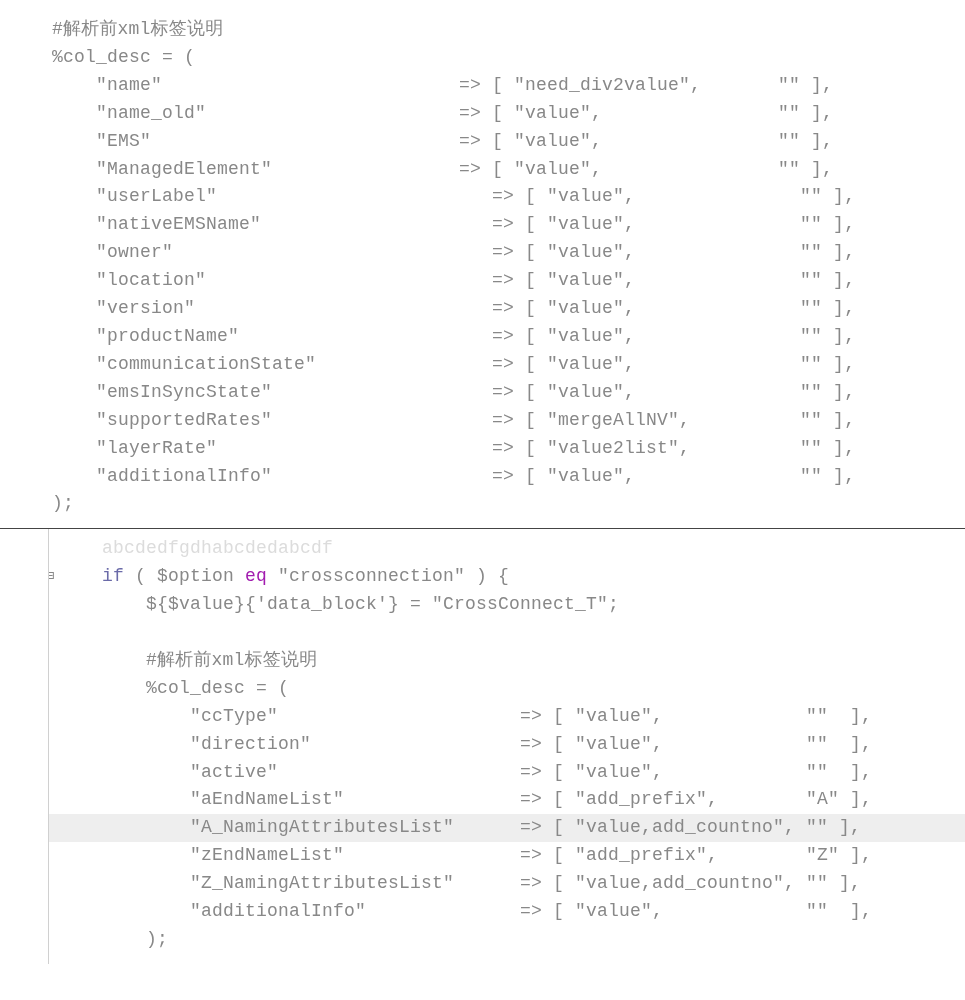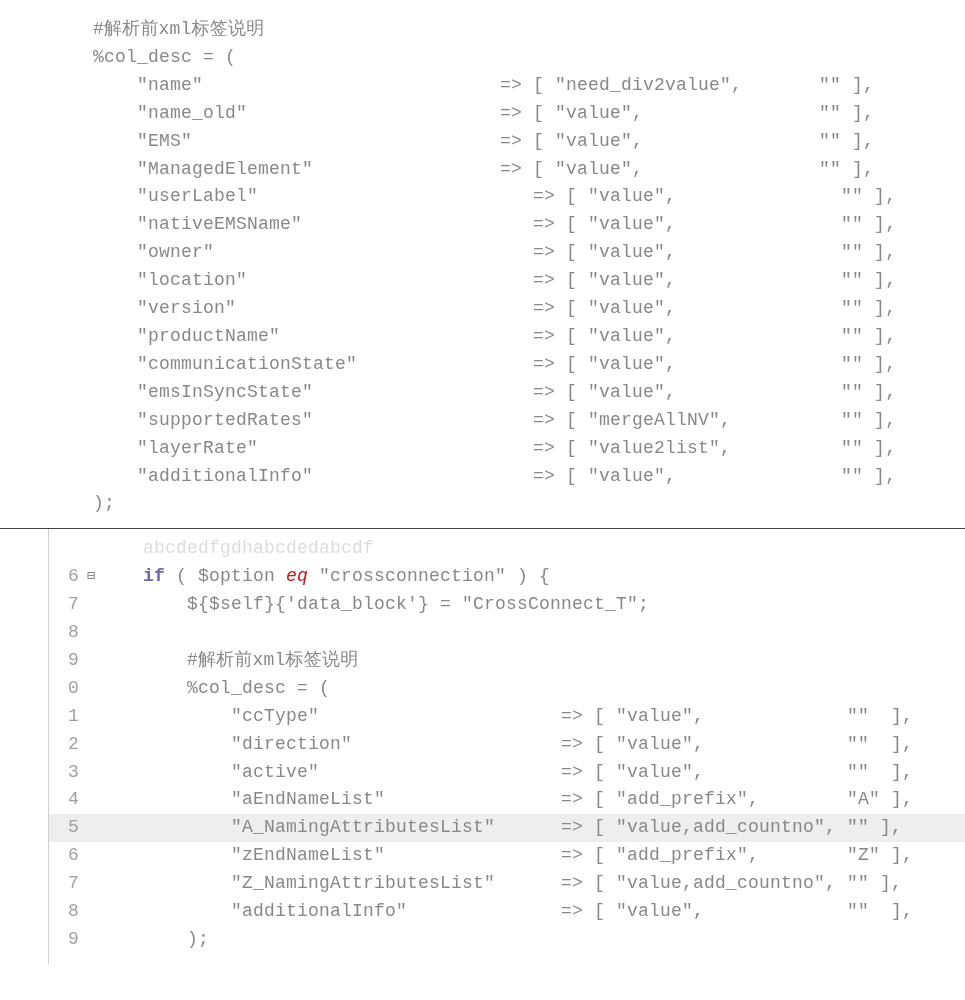--- a/index.html
+++ b/index.html
@@ -16,21 +16,20 @@
     border-bottom: 1.5px solid #444;
   }
   .block2 {
     position: relative;
     padding: 6px 0 10px 0;
   }
   .line {
     white-space: pre;
     line-height: 1.55em;
     letter-spacing: 0.2px;
-    margin-left: 41px;
   }
   .gutter {
     position: absolute;
     left: 0;
     top: 0;
     bottom: 0;
     width: 48px;
     border-right: 1.5px solid #d0d0d0;
     background: #fff;
   }
@@ -54,22 +53,22 @@
     user-select: none;
     font-size: 14px;
   }
   .code2 {
     white-space: pre;
     padding-left: 40px;
   }
   .hl {
     background: #eeeeee;
   }
-  .kw  { color: #6a6aa8; font-weight: 700; }
-  .eq  { color: #b91c1c; font-style: italic; }
+  .kw  { color: #6a6aa8; font-weight: 400; }
+  .eq  { color: #a21caf; }
   .faded { color: #dcdcdc; }
 </style>
 </head>
 <body>
 
 <div class="block1">
   <div class="line">#解析前xml标签说明</div>
   <div class="line">%col_desc = (</div>
   <div id="b1rows">
       <div class="line">    "name"                           =&gt; [ "need_div2value",       "" ],</div>
@@ -89,21 +88,21 @@
       <div class="line">    "additionalInfo"                    =&gt; [ "value",               "" ],</div>
     </div>
   <div class="line">);</div>
 </div>
 
 <div class="block2">
   <div class="gutter"></div>
   <div id="b2rows">
       <div class="l2row line"><span class="num"> </span><span class="fold"> </span><span class="code2"><span class="faded">abcdedfgdhabcdedabcdf</span></span></div>
       <div class="l2row line"><span class="num">6</span><span class="fold">⊟</span><span class="code2"><span class="kw">if</span> ( $option <span class="eq">eq</span> "crossconnection" ) {</span></div>
-      <div class="l2row line"><span class="num">7</span><span class="fold"> </span><span class="code2">    ${$self}{'data_block'} = "CrossConnect_T";</span></div>
+      <div class="l2row line"><span class="num">7</span><span class="fold"> </span><span class="code2">    ${$value}{'data_block'} = "CrossConnect_T";</span></div>
       <div class="l2row line"><span class="num">8</span><span class="fold"> </span><span class="code2"></span></div>
       <div class="l2row line"><span class="num">9</span><span class="fold"> </span><span class="code2">    #解析前xml标签说明</span></div>
       <div class="l2row line"><span class="num">0</span><span class="fold"> </span><span class="code2">    %col_desc = (</span></div>
       <div class="l2row line"><span class="num">1</span><span class="fold"> </span><span class="code2">        "ccType"                      =&gt; [ "value",             ""  ],</span></div>
       <div class="l2row line"><span class="num">2</span><span class="fold"> </span><span class="code2">        "direction"                   =&gt; [ "value",             ""  ],</span></div>
       <div class="l2row line"><span class="num">3</span><span class="fold"> </span><span class="code2">        "active"                      =&gt; [ "value",             ""  ],</span></div>
       <div class="l2row line"><span class="num">4</span><span class="fold"> </span><span class="code2">        "aEndNameList"                =&gt; [ "add_prefix",        "A" ],</span></div>
       <div class="l2row line hl"><span class="num">5</span><span class="fold"> </span><span class="code2">        "A_NamingAttributesList"      =&gt; [ "value,add_countno", "" ],</span></div>
       <div class="l2row line"><span class="num">6</span><span class="fold"> </span><span class="code2">        "zEndNameList"                =&gt; [ "add_prefix",        "Z" ],</span></div>
       <div class="l2row line"><span class="num">7</span><span class="fold"> </span><span class="code2">        "Z_NamingAttributesList"      =&gt; [ "value,add_countno", "" ],</span></div>

